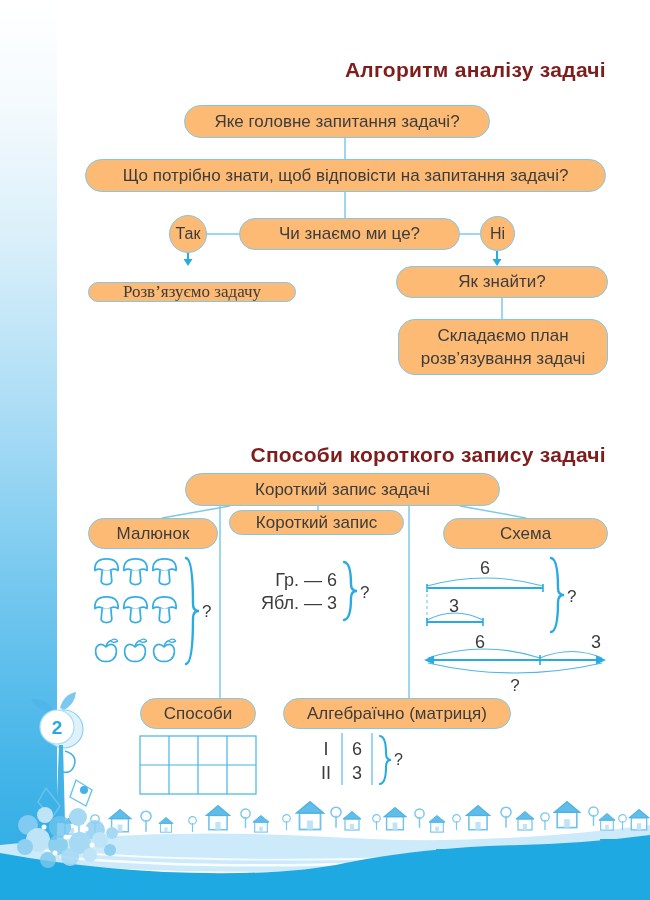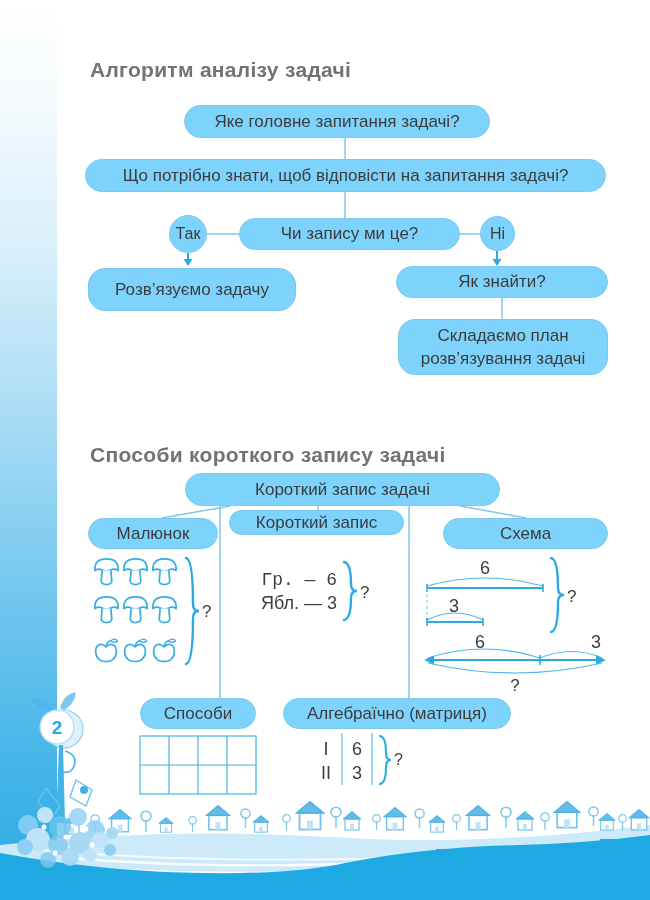--- a/index.html
+++ b/index.html
@@ -1,22 +1,22 @@
 <!DOCTYPE html>
 <html><head>
 <meta charset="utf-8">
 <style>
   html,body{margin:0;padding:0;background:#fff;}
   .page{position:relative;width:650px;height:900px;overflow:hidden;background:#fff;
         font-family:"Liberation Sans",sans-serif;}
   .left-band{position:absolute;left:0;top:0;width:57px;height:870px;
     background:linear-gradient(180deg,#ffffff 0%,#f4fafd 12%,#d9effa 28%,#a9dcf5 48%,#6ec5ee 70%,#45b5e9 88%,#2fade4 100%);}
-  .sec-title{position:absolute;left:90px;width:500px;text-align:left;
-    color:#737373;font-weight:bold;font-size:21px;letter-spacing:.3px;}
-  .box{position:absolute;border:1.5px solid #7ec9ea;border-radius:17px;background:#7dd3fc;
+  .sec-title{position:absolute;left:106px;width:500px;text-align:right;
+    color:#7f1d1d;font-weight:bold;font-size:21px;letter-spacing:.3px;}
+  .box{position:absolute;border:1.5px solid #7ec9ea;border-radius:17px;background:#fdba74;
     color:#3c3c3c;font-size:17px;display:flex;align-items:center;justify-content:center;
     text-align:center;box-sizing:border-box;}
   .circle{border-radius:50%;font-size:16px;}
   .plan-box{flex-direction:column;line-height:23px;text-align:right;}
   .lbl{position:absolute;color:#3c3c3c;font-size:18px;}
   .lbl.center{text-align:center;}
   .lbl.right{text-align:right;}
   svg{position:absolute;left:0;top:0;}
   .overlay{pointer-events:none;}
 </style>
@@ -125,25 +125,25 @@
   </svg>
 
   <div class="sec-title" style="top:58px;">Алгоритм аналізу задачі</div>
 
   <div class="box" style="left:184px;top:105px;width:306px;height:33px;">Яке головне запитання задачі?</div>
 
   <div class="box" style="left:85px;top:159px;width:521px;height:33px;">Що потрібно знати, щоб відповісти на запитання задачі?</div>
 
   <div class="box circle" style="left:169px;top:215px;width:38px;height:38px;">Так</div>
 
-  <div class="box" style="left:239px;top:218px;width:221px;height:32px;">Чи запису ми це?</div>
+  <div class="box" style="left:239px;top:218px;width:221px;height:32px;">Чи знаємо ми це?</div>
 
   <div class="box circle" style="left:480px;top:216px;width:35px;height:35px;">Ні</div>
 
-  <div class="box" style="left:88px;top:268px;width:208px;height:43px;">Розв’язуємо задачу</div>
+  <div class="box" style="left:88px;top:282px;width:208px;height:20px;font-family:Liberation Serif, serif;">Розв’язуємо задачу</div>
 
   <div class="box" style="left:396px;top:266px;width:212px;height:32px;">Як знайти?</div>
 
   <div class="box plan-box" style="left:398px;top:319px;width:210px;height:56px;">
     <div>Складаємо план</div>
     <div>розв’язування задачі</div>
   </div>
 
   <div class="sec-title" style="top:427px;margin-top:16px;">Способи короткого запису задачі</div>
 
@@ -154,21 +154,21 @@
   <div class="box" style="left:229px;top:510px;width:175px;height:25px;">Короткий запис</div>
 
   <div class="box" style="left:443px;top:518px;width:165px;height:31px;">Схема</div>
 
   <div class="box" style="left:140px;top:698px;width:116px;height:31px;">Способи</div>
 
   <div class="box" style="left:283px;top:698px;width:228px;height:31px;">Алгебраїчно (матриця)</div>
 
   <div class="lbl" style="left:202px;top:602px;font-size:17px;">?</div>
 
-  <div class="lbl right" style="left:245px;top:570px;width:92px;font-family:Liberation Mono, monospace;">Гр. — 6</div>
+  <div class="lbl right" style="left:245px;top:570px;width:92px;">Гр. — 6</div>
   <div class="lbl right" style="left:245px;top:593px;width:92px;">Ябл. — 3</div>
   <div class="lbl" style="left:360px;top:583px;font-size:17px;">?</div>
 
   <div class="lbl center" style="left:475px;top:558px;width:20px;">6</div>
   <div class="lbl center" style="left:444px;top:596px;width:20px;">3</div>
   <div class="lbl" style="left:567px;top:587px;font-size:17px;">?</div>
   <div class="lbl center" style="left:470px;top:632px;width:20px;">6</div>
   <div class="lbl center" style="left:586px;top:632px;width:20px;">3</div>
   <div class="lbl center" style="left:505px;top:676px;width:20px;font-size:17px;">?</div>
 

